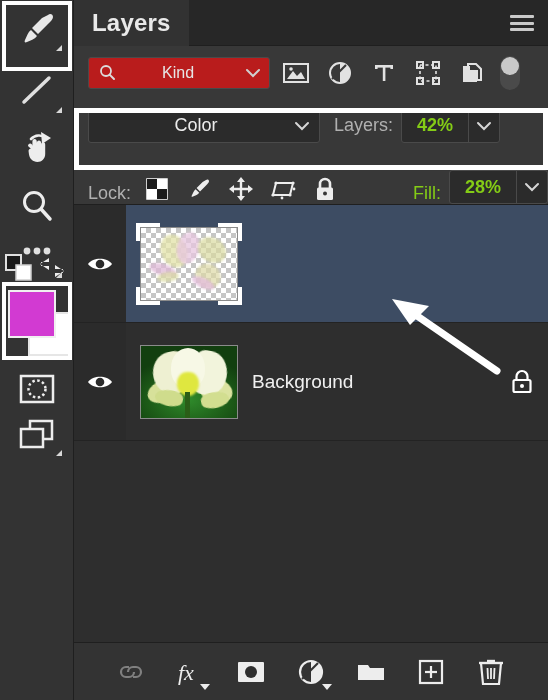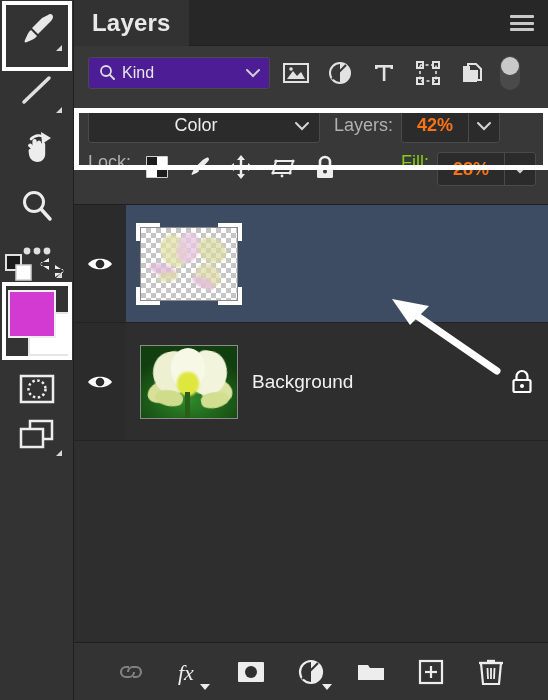--- a/index.html
+++ b/index.html
@@ -76,27 +76,28 @@
   
   .filter-row {
     position: relative;
     height: 53px; width: 100%;
     background: #383838;
     display: flex; align-items: center;
     padding: 0 8px 0 14px;
   }
   .kind-select {
     width: 182px; height: 32px;
-    background: #4c1d95;
+    background: #b91c1c;
     border: 1px solid #4a4a4a;
     border-radius: 3px;
     display: flex; align-items: center;
     padding: 0 8px 0 10px;
     color: #e6e6e6; font-size: 16px;
     position: relative;
+    gap: 40px;
   }
   .kind-select .lbl { margin-left: 6px; flex: 1; }
   .filter-icons { display: flex; align-items: center; gap: 0px; margin-left: 4px; }
   .fic {
     width: 44px; height: 40px;
     display: flex; align-items: center; justify-content: center;
   }
   .toggle-pill {
     width: 20px; height: 34px;
     background: #4a4a4a;
@@ -133,33 +134,33 @@
     margin-left: 14px; margin-right: 8px; white-space: nowrap;
   }
   .num-field {
     height: 34px;
     background: #2b2b2b;
     border: 1px solid #4a4a4a;
     border-radius: 3px;
     display: flex; align-items: center;
   }
   .num-field .val {
-    color: #f97316; font-size: 18px; font-weight: bold;
+    color: #84cc16; font-size: 18px; font-weight: bold;
     padding: 0 10px; min-width: 66px; text-align: center;
   }
   .num-field .sep { width: 1px; align-self: stretch; background: #4a4a4a; }
   .num-field .arrow { width: 30px; display: flex; align-items: center; justify-content: center; }
 
   
   .lock-row {
     position: relative;
     height: 53px; width: 100%;
     background: #383838;
-    display: flex; align-items: flex-start;
-    padding: 0 12px 0 14px;
+    display: flex; align-items: flex-end;
+    padding: 0 0 0 14px;
     border-bottom: 1px solid #1f1f1f;
   }
   .lock-label { color: #b0b0b0; font-size: 18px; margin-right: 12px; }
   .lock-icons { display: flex; align-items: center; gap: 14px; }
   .lic { width: 28px; height: 30px; display: flex; align-items: center; justify-content: center; }
   .fill-label { color: #84cc16; font-size: 18px; margin-left: auto; margin-right: 8px; }
 
   
   .layer-list { position: relative; width: 100%; height: 412px; background: #2e2e2e; }
   .layer-row {

